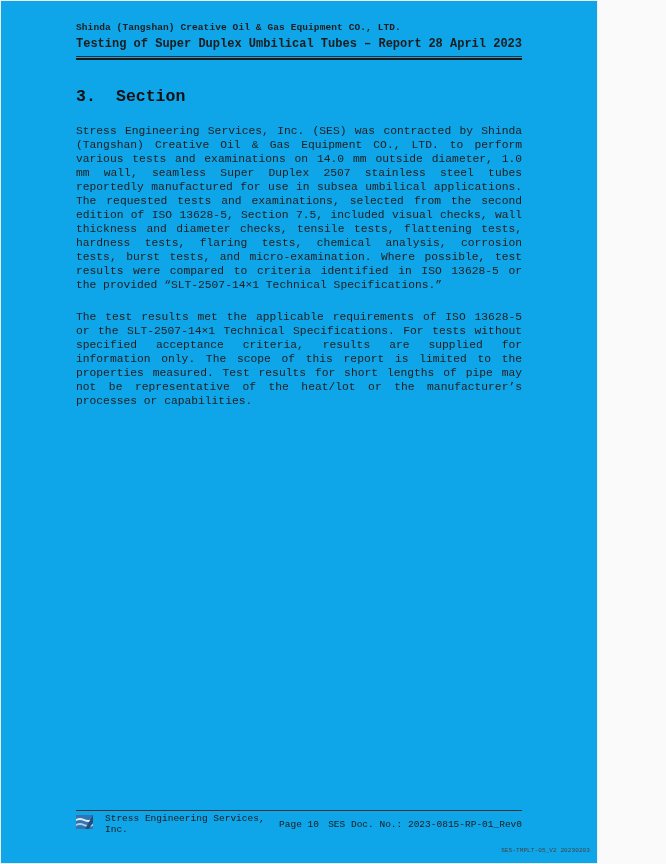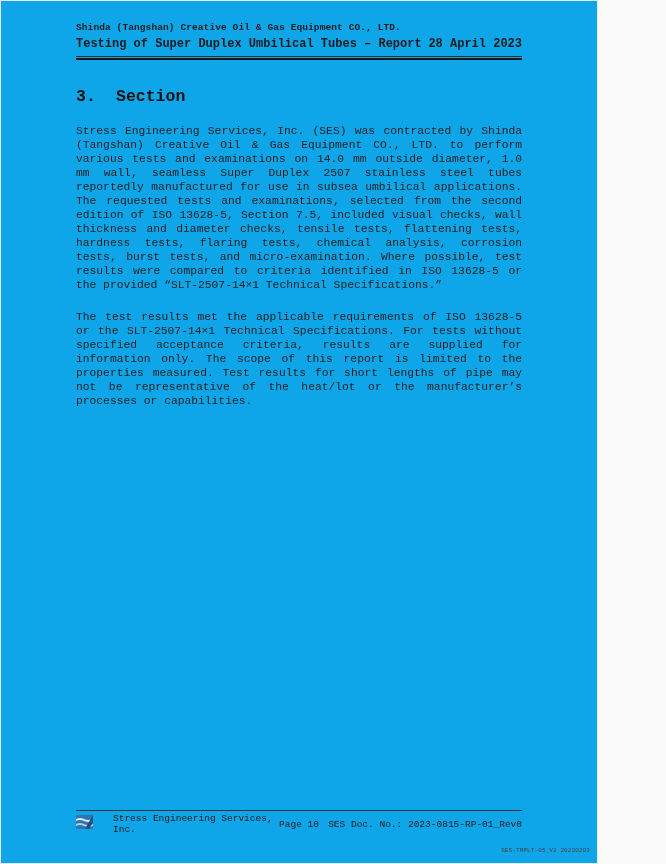--- a/index.html
+++ b/index.html
@@ -63,21 +63,21 @@
   }
   .ftr-rule { height: 1px; background: #333333; }
   .ftr-row {
     margin-top: 2px;
     display: grid;
     grid-template-columns: 1fr auto 1fr;
     align-items: center;
     font-size: 9.5px;
     color: #1c1c1c;
   }
-  .ftr-left { display: flex; align-items: center; gap: 20px; }
+  .ftr-left { display: flex; align-items: center; gap: 12px; }
   .logo { width: 17px; height: 14px; margin-top: -4px; flex: 0 0 auto; }
   .ftr-center { text-align: right; }
   .ftr-right { text-align: right; }
   .template-code {
     position: absolute;
     right: 7px;
     bottom: 9px;
     font-size: 6px;
     color: #444444;
     letter-spacing: 0.1px;

